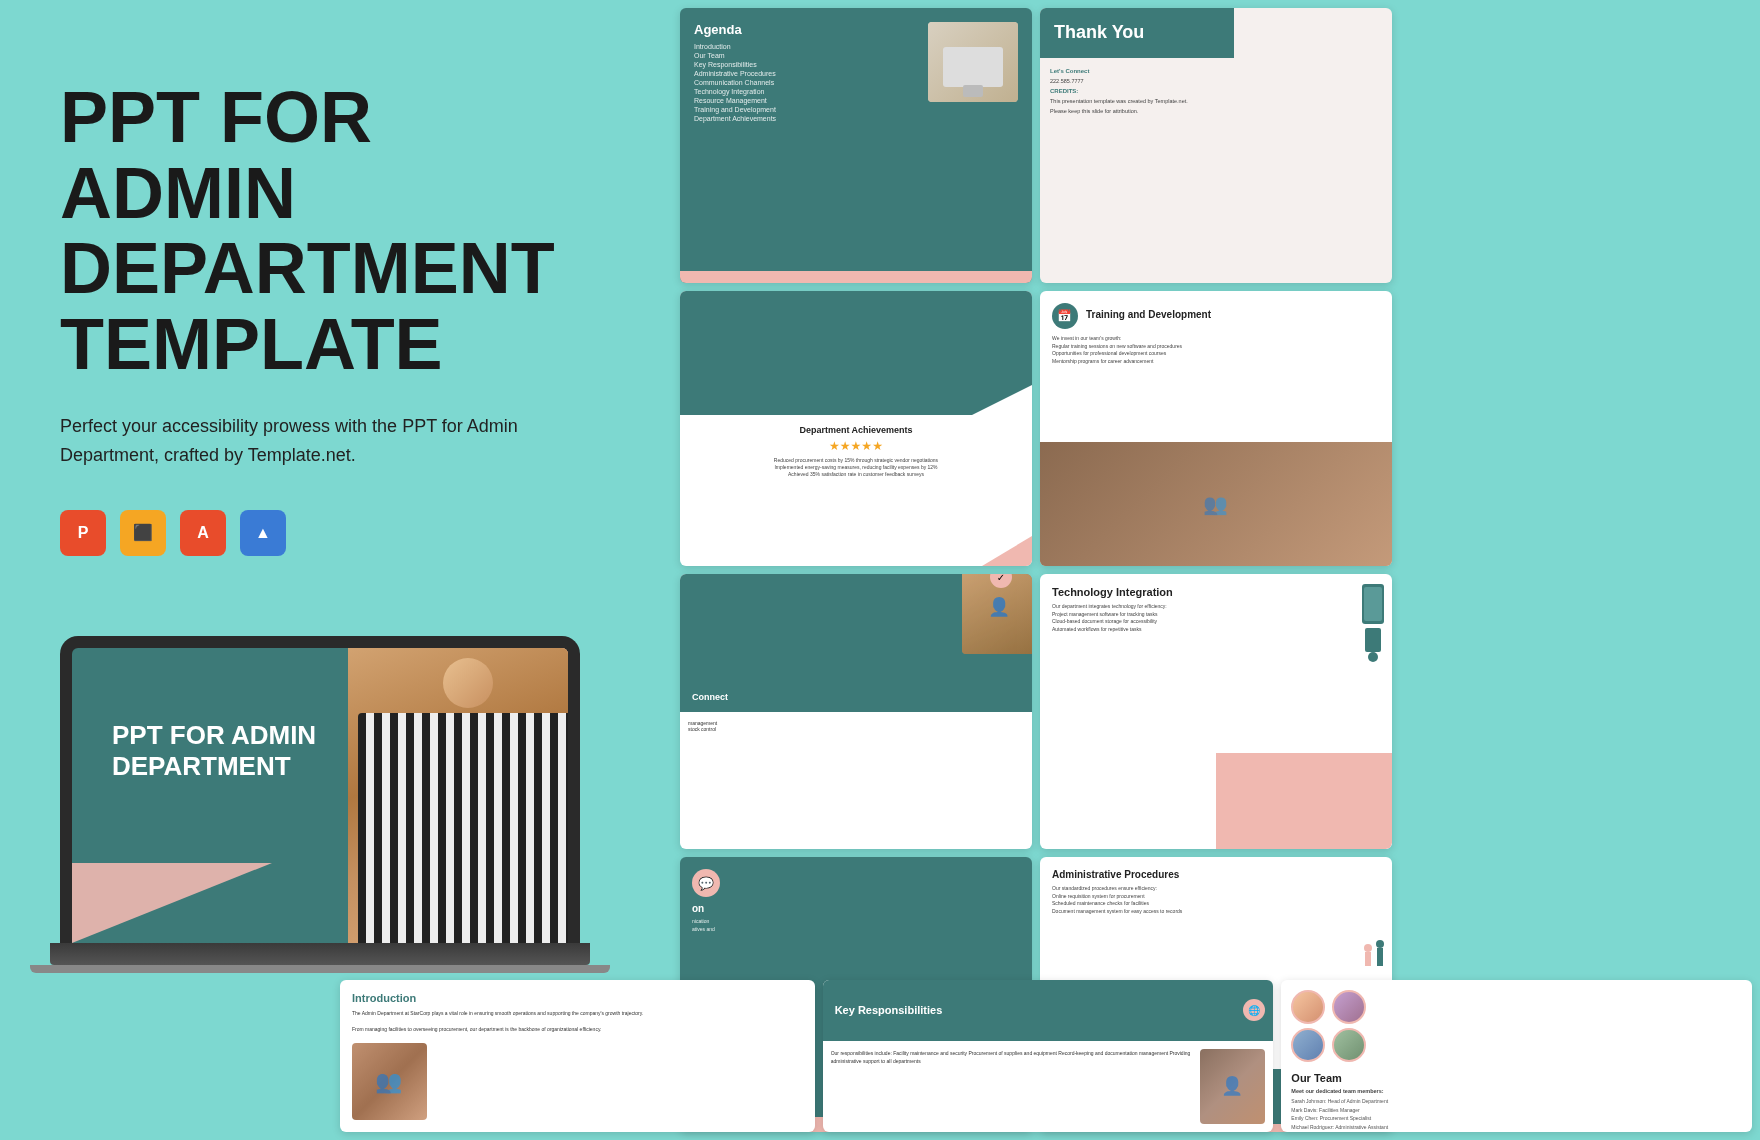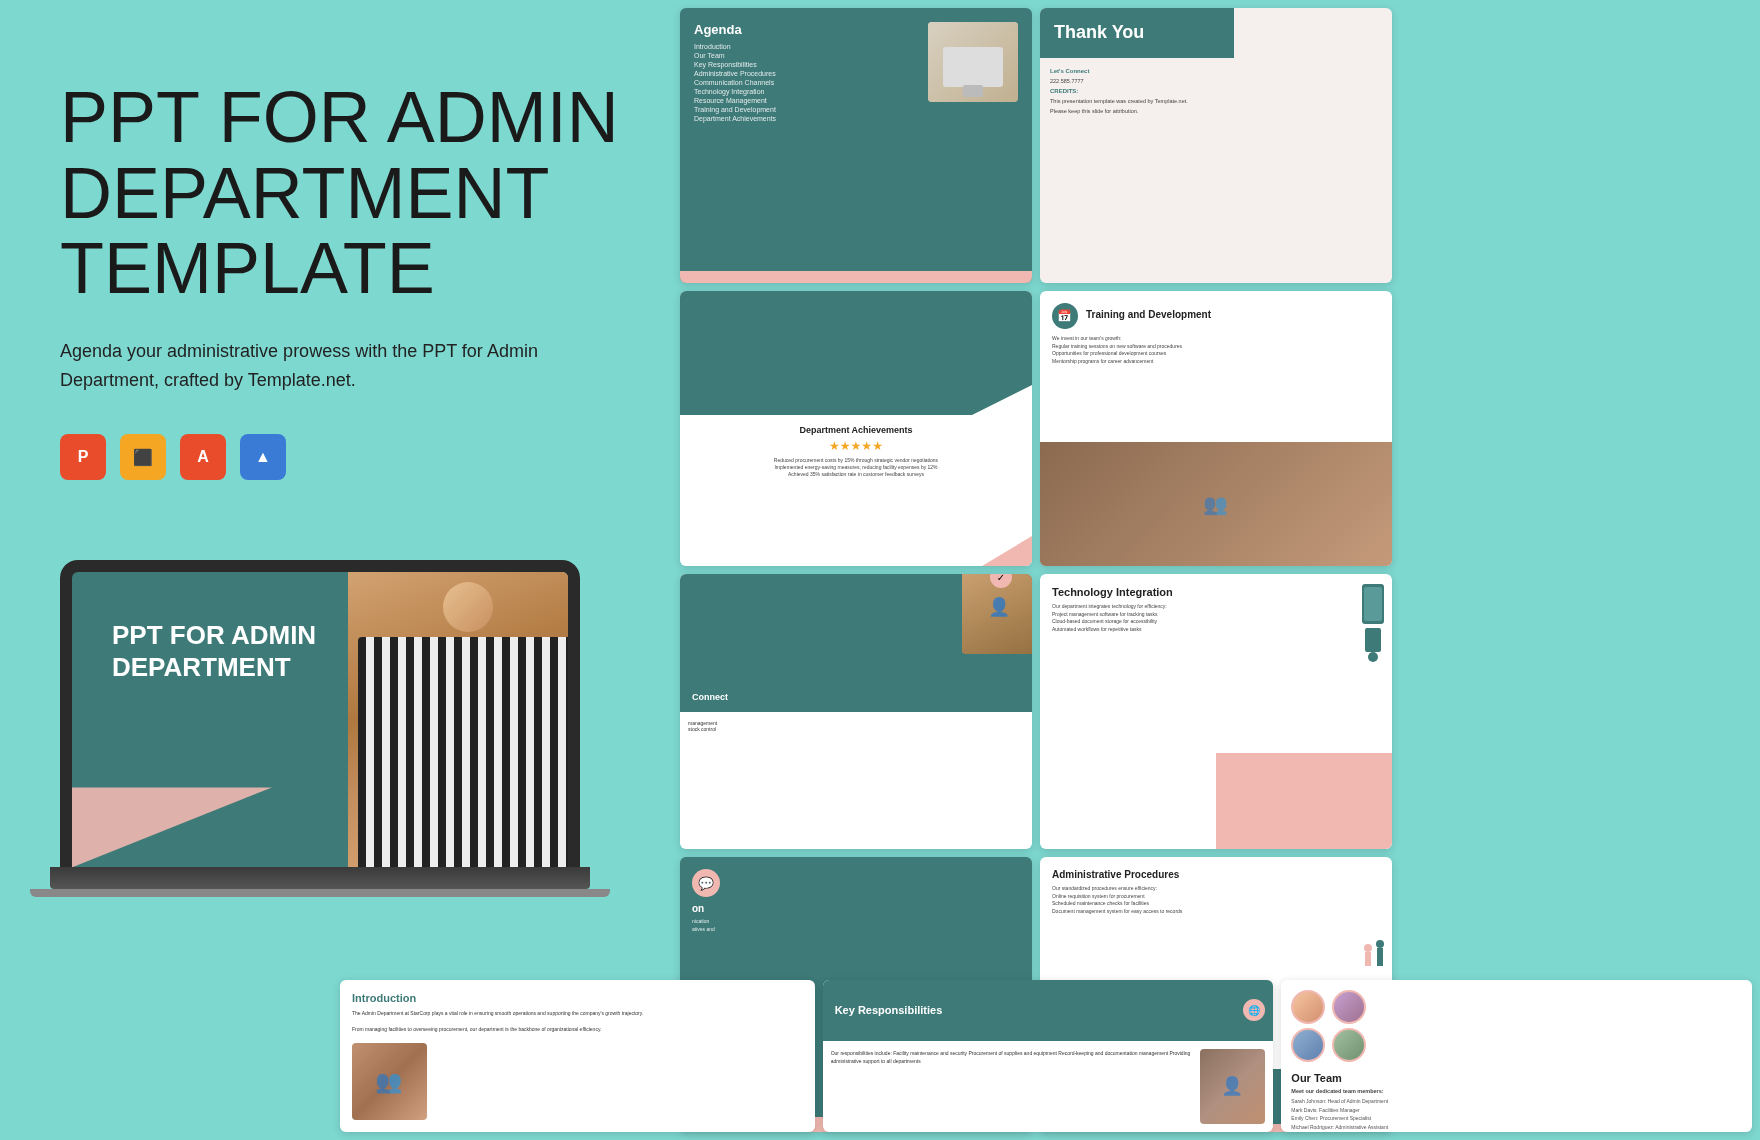--- a/index.html
+++ b/index.html
@@ -16,21 +16,21 @@
     .left-panel {
       width: 680px;
       padding: 80px 60px;
       display: flex;
       flex-direction: column;
       justify-content: flex-start;
     }
 
     .main-title {
       font-size: 72px;
-      font-weight: 400;
+      font-weight: 700;
       color: #1a1a1a;
       line-height: 1.05;
       margin-bottom: 30px;
       text-transform: uppercase;
     }
 
     .subtitle {
       font-size: 18px;
       color: #222;
       line-height: 1.6;
@@ -88,21 +88,21 @@
       height: 100%;
     }
 
     .slide-title-laptop {
       font-size: 26px;
       font-weight: 900;
       color: white;
       text-transform: uppercase;
       line-height: 1.2;
       max-width: 240px;
-      margin-top: 18px;
+      margin-top: 42px;
     }
 
     .slide-subtitle-laptop {
       color: rgba(255,255,255,0.7);
       font-size: 11px;
       margin-top: 12px;
       border-top: 1px solid rgba(255,255,255,0.3);
       padding-top: 10px;
       letter-spacing: 1px;
     }
@@ -320,21 +320,21 @@
       font-size: 16px;
       font-weight: 900;
     }
 
   </style>
 </head>
 <body>
 
 <div class="left-panel">
   <h1 class="main-title">PPT FOR ADMIN DEPARTMENT TEMPLATE</h1>
-  <p class="subtitle">Agenda your administrative prowess with the PPT for Admin Department, crafted by Template.net.</p>
+  <p class="subtitle">Perfect your accessibility prowess with the PPT for Admin Department, crafted by Template.net.</p>
 
   <div class="format-icons">
     <div class="format-icon fmt-ppt">
       <span class="fmt-symbol">P</span>
     </div>
     <div class="format-icon" style="background:#f5a623;">
       <span class="fmt-symbol">⬛</span>
     </div>
     <div class="format-icon fmt-pdf">
       <span class="fmt-symbol">A</span>

